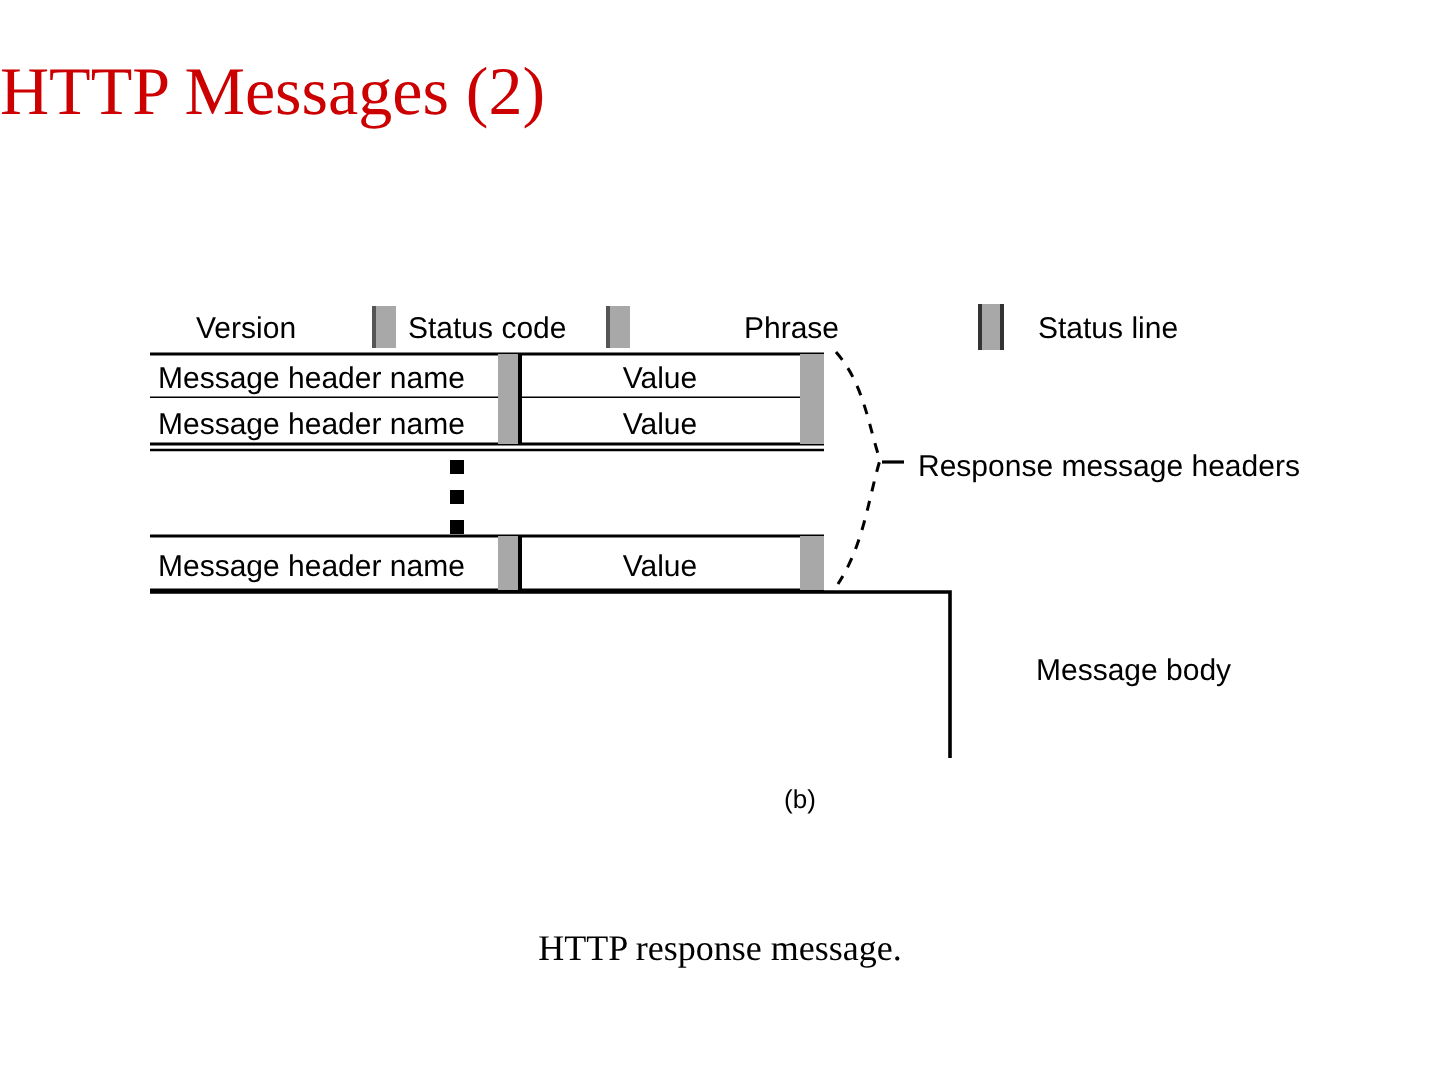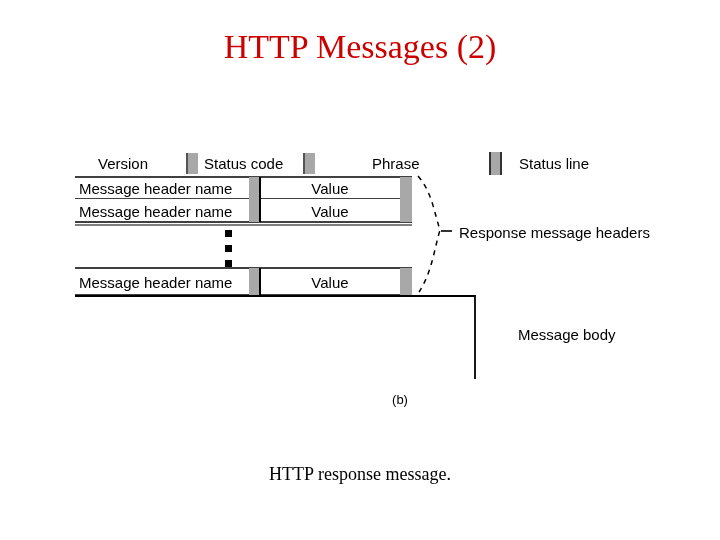--- a/index.html
+++ b/index.html
@@ -15,21 +15,21 @@
     overflow: hidden;
     font-family: "Liberation Sans", sans-serif;
   }
 
   
   #slide-title {
     position: absolute;
     left: 0;
     top: 26px;
     width: 720px;
-    text-align: center;
+    text-align: left;
     font-family: "Liberation Serif", serif;
     font-size: 34px;
     line-height: 42px;
     color: #cc0000;
     white-space: pre;
   }
 
   
   #figure {
     position: absolute;

